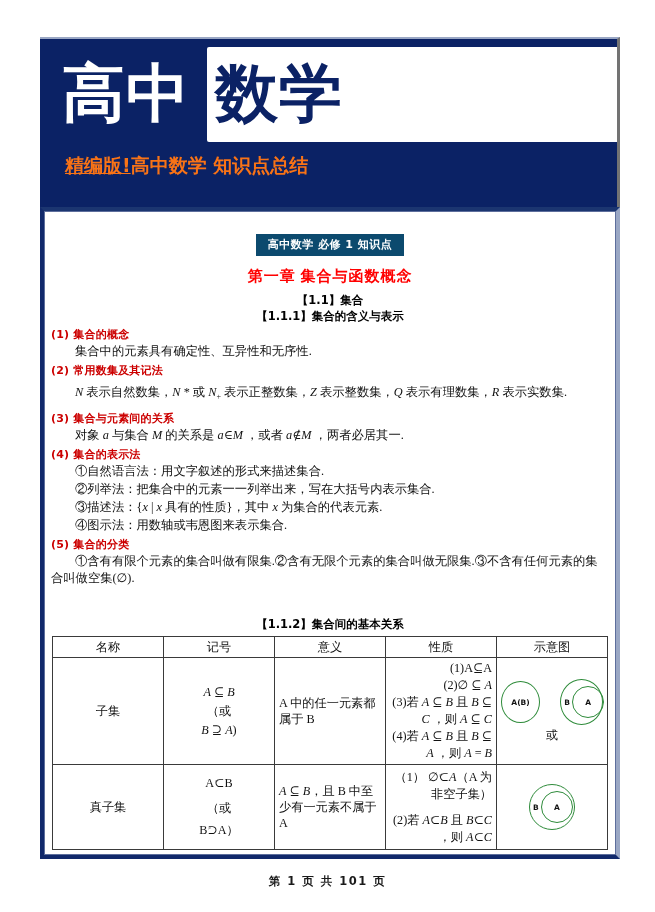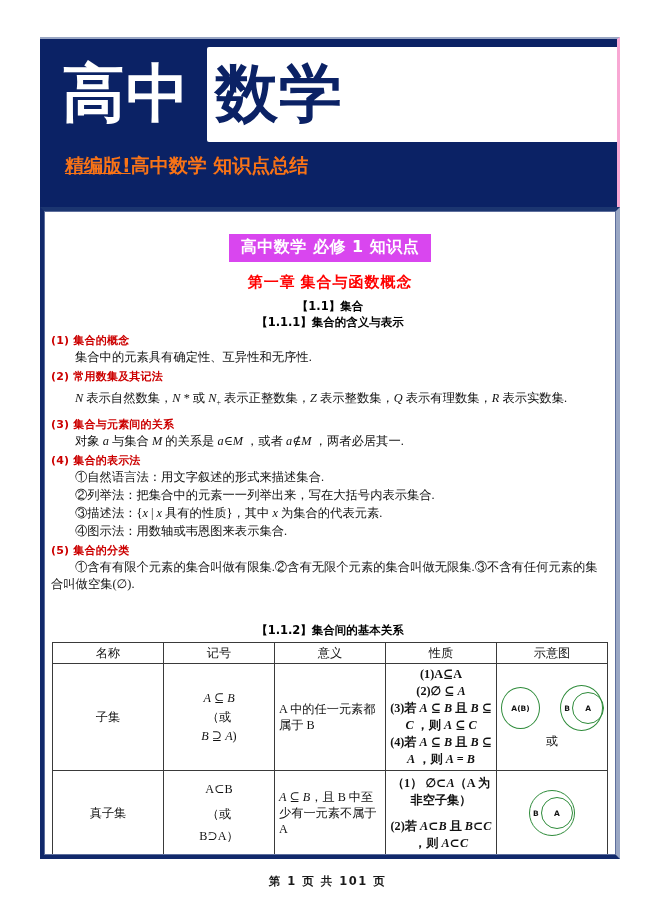--- a/index.html
+++ b/index.html
@@ -27,21 +27,21 @@
   
   #banner {
     position: absolute;
     left: 40px;
     top: 37px;
     width: 580px;
     height: 204px;
     background: #0b2265;
     box-sizing: border-box;
     border-top: 2px solid #9aa7c4;
-    border-right: 3px solid #f9a8d4;
+    border-right: 3px solid #737373;
   }
   #banner-title-row {
     position: absolute;
     left: 0; top: 8px;
     width: 580px; height: 96px;
   }
   #banner-white-box {
     position: absolute;
     left: 167px;
     top: 0px;
@@ -109,25 +109,25 @@
     box-sizing: border-box;
     border: 1px solid #5d6e9c;
     padding: 0;
     overflow: hidden;
   }
 
   
   .center { text-align: center; }
   #h-banner-sub {
     display: inline-block;
-    background: #d946ef;
+    background: #0c4a6e;
     color: #ffffff;
     font-family: "DejaVu Sans", "Liberation Sans", sans-serif;
     font-weight: bold;
-    font-size: 16px;
+    font-size: 11px;
     padding: 3px 12px 4px 12px;
     margin-top: 22px;
     letter-spacing: 0.5px;
   }
   #h-chapter {
     color: #ff0000;
     font-family: Liberation Serif, serif;
     font-weight: bold;
     font-size: 15px;
     margin-top: 11px;
@@ -184,21 +184,21 @@
   #rel-table th {
     text-align: center;
     font-weight: normal;
     height: 18px;
     padding: 1px 2px;
     border-radius: 6px;
   }
   #rel-table td.c-name { text-align: center; width: 63px; }
   #rel-table td.c-sym  { text-align: center; width: 62px; line-height: 19px; }
   #rel-table td.c-mean { text-align: left;   width: 80px; line-height: 16px; }
-  #rel-table td.c-prop { text-align: center;   width: 208px; line-height: 17px; font-weight: bold; }
+  #rel-table td.c-prop { text-align: right;   width: 208px; line-height: 17px; }
   #rel-table td.c-diag { text-align: center; width: 140px; }
   #rel-table tr.r1 td { height: 74px; }
   #rel-table tr.r2 td { height: 80px; }
 
   
   .psub {
     display: inline-block;
     position: relative;
     width: 0.85em;
   }

